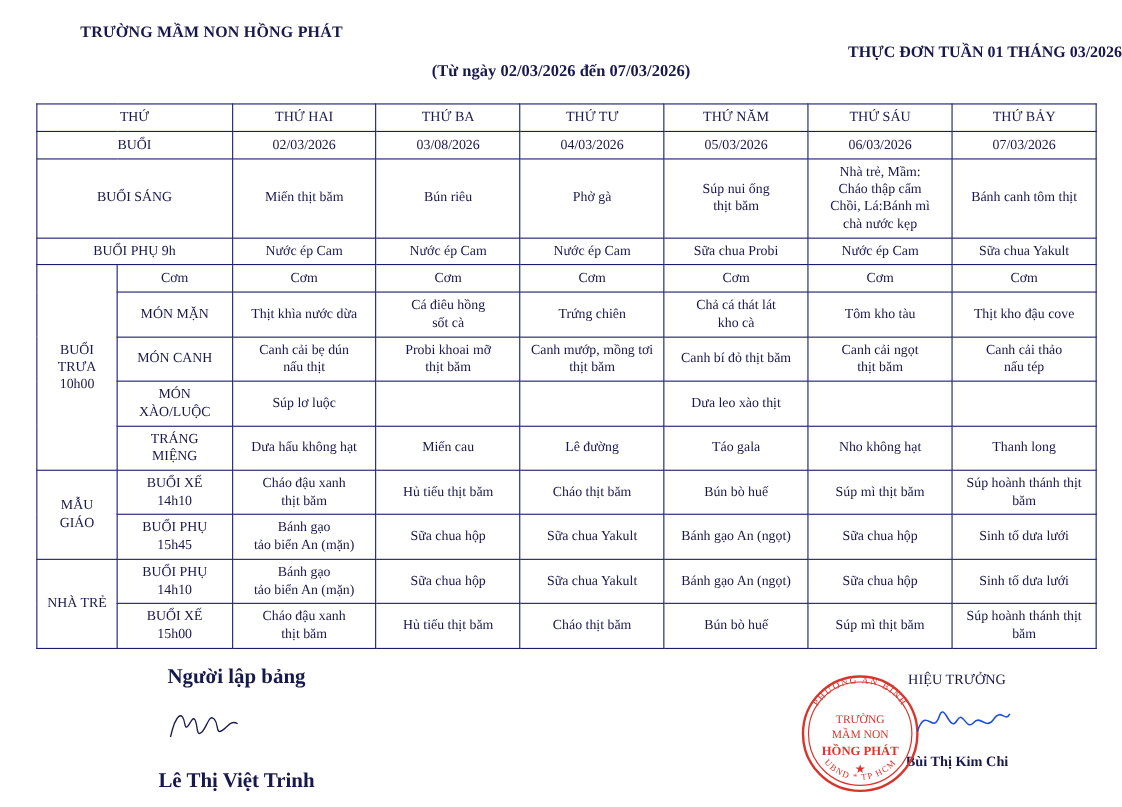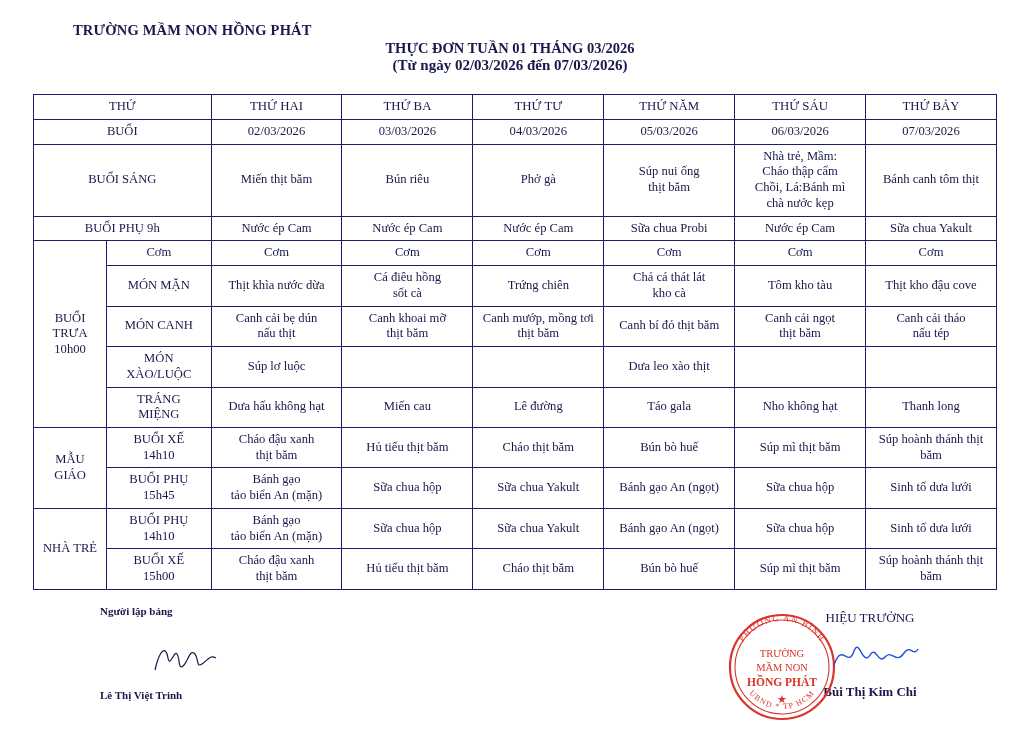--- a/index.html
+++ b/index.html
@@ -15,21 +15,21 @@
   .page { position:relative; width:1020px; height:734px; }
 
   .school-name {
     position:absolute; left:73px; top:22px;
     font-weight:bold; font-size:14.5px; letter-spacing:.2px;
   }
   .title-block {
     position:absolute; left:0; right:0; top:40px;
     text-align:center;
   }
-  .doc-title { font-weight:bold; font-size:14.5px; }
+  .doc-title { font-weight:bold; font-size:14.5px;text-align:right; }
   .doc-subtitle { font-weight:bold; font-size:15px; margin-top:0; }
 
   table.menu {
     position:absolute; left:33px; top:94px;
     width:964px;
     border-collapse:collapse;
     font-size:12.6px;
   }
   table.menu td, table.menu th {
     border:1px solid #1b1c6b;
@@ -43,21 +43,21 @@
   .bold { font-weight:bold; }
   .thu-cell { text-align:right; padding-right:16px; font-weight:bold; }
   .buoi-cell { text-align:left; padding-left:8px; font-weight:bold; }
   .col-label { width:72px; }
   .col-sub { width:103px; }
   .col-day { width:129px; }
   .rowtall { height:62px; }
 
   .sign-left {
     position:absolute; left:100px; top:605px;
-    width:230px; font-size:11px;
+    width:230px; text-align:center; font-size:19px;
   }
   .sign-left .role { font-weight:bold; }
   .sign-left .name { font-weight:bold; margin-top:72px; }
   .sign-right {
     position:absolute; left:745px; top:610px;
     width:250px; text-align:center; font-size:13px;
   }
   .sign-right .role { font-weight:normal; }
   .sign-right .name { font-weight:bold; margin-top:58px; }
 
@@ -95,21 +95,21 @@
           <td class="hdr col-day">THỨ HAI</td>
           <td class="hdr col-day">THỨ BA</td>
           <td class="hdr col-day">THỨ TƯ</td>
           <td class="hdr col-day">THỨ NĂM</td>
           <td class="hdr col-day">THỨ SÁU</td>
           <td class="hdr col-day">THỨ BẢY</td>
         </tr>
         <tr>
           <td class="buoi-cell" colspan="2">BUỔI</td>
           <td class="bold">02/03/2026</td>
-          <td class="bold">03/03/2026</td>
+          <td class="bold">03/08/2026</td>
           <td class="bold">04/03/2026</td>
           <td class="bold">05/03/2026</td>
           <td class="bold">06/03/2026</td>
           <td class="bold">07/03/2026</td>
         </tr>
         <tr>
           <td colspan="2" class="bold rowtall">
             <div>BUỔI SÁNG</div>
           </td>
           <td class="col-day">
@@ -213,21 +213,21 @@
         </tr>
         <tr>
           <td class="bold col-sub">
             <div>MÓN CANH</div>
           </td>
           <td class="col-day">
             <div>Canh cải bẹ dún</div>
             <div>nấu thịt</div>
           </td>
           <td class="col-day">
-            <div>Canh khoai mỡ</div>
+            <div>Probi khoai mỡ</div>
             <div>thịt băm</div>
           </td>
           <td class="col-day">
             <div>Canh mướp, mồng tơi</div>
             <div>thịt băm</div>
           </td>
           <td class="col-day">
             <div>Canh bí đỏ thịt băm</div>
           </td>
           <td class="col-day">

